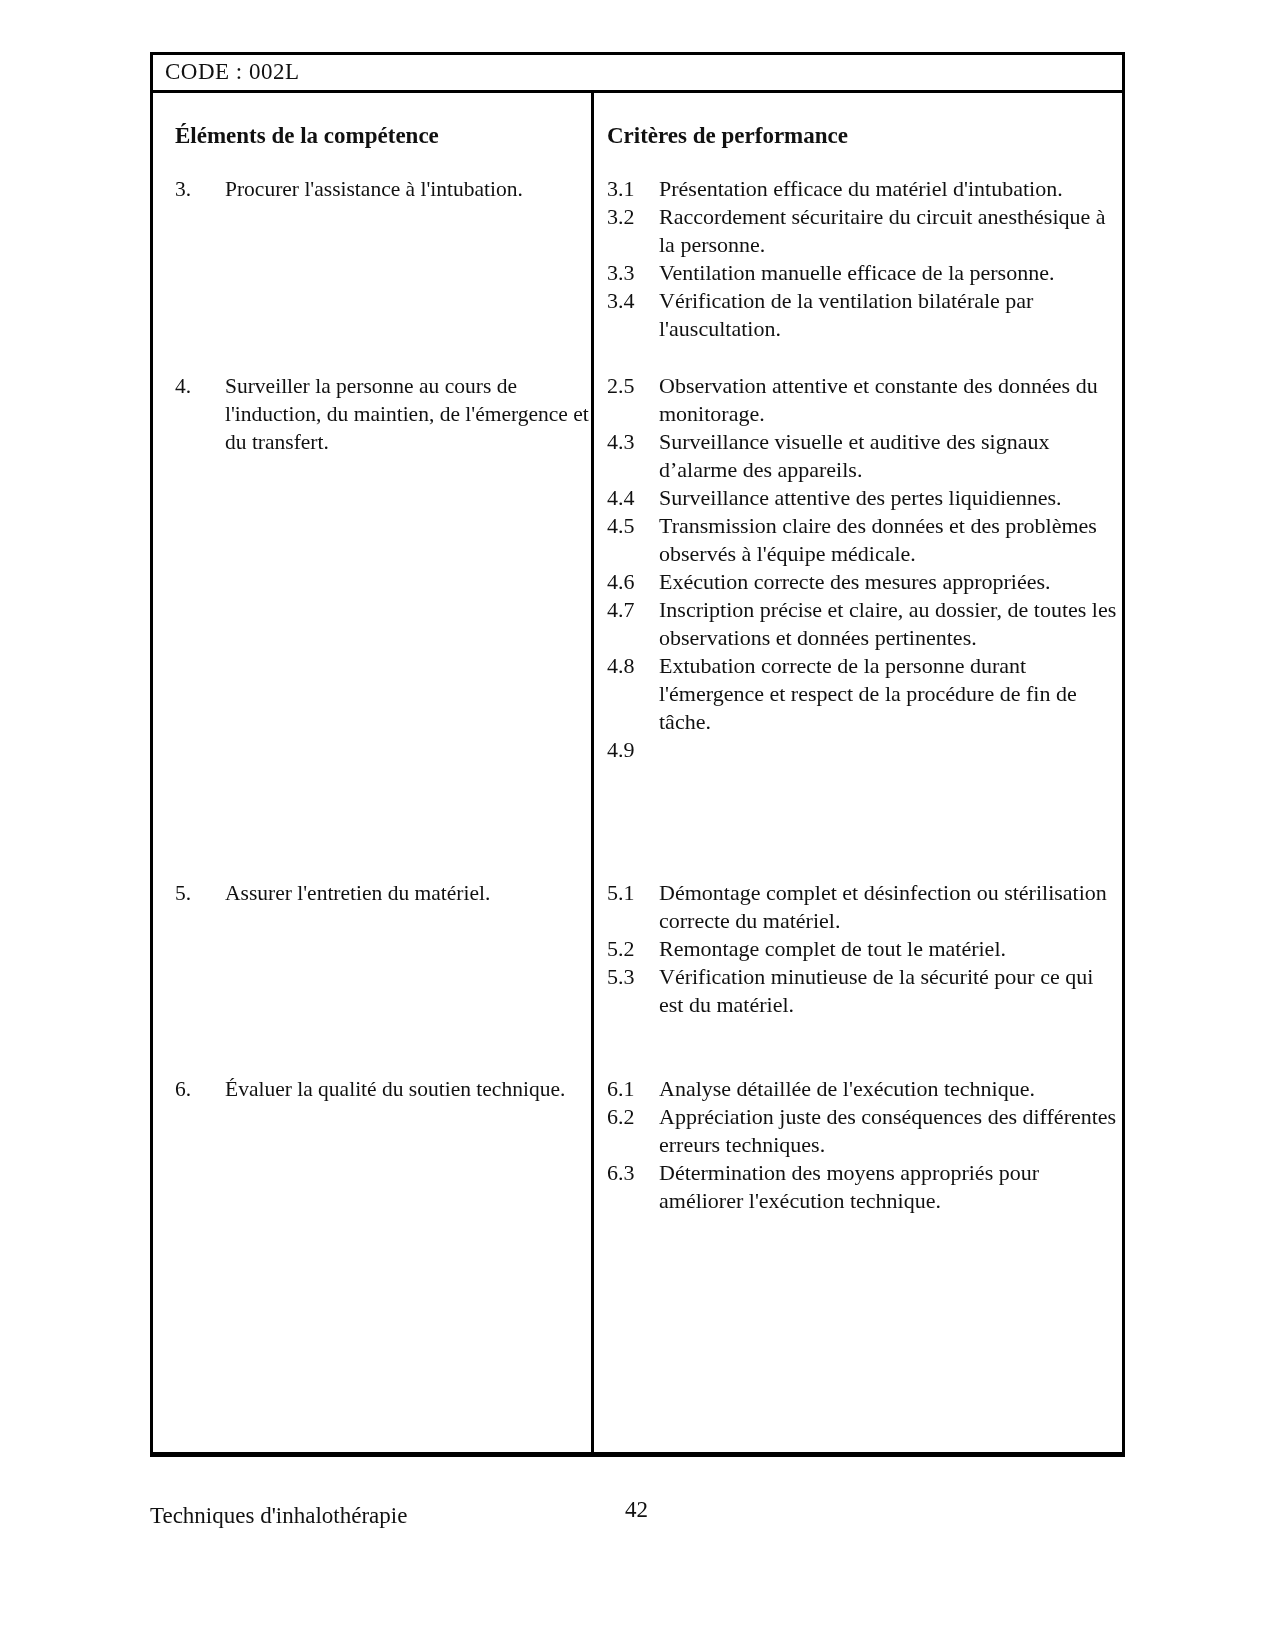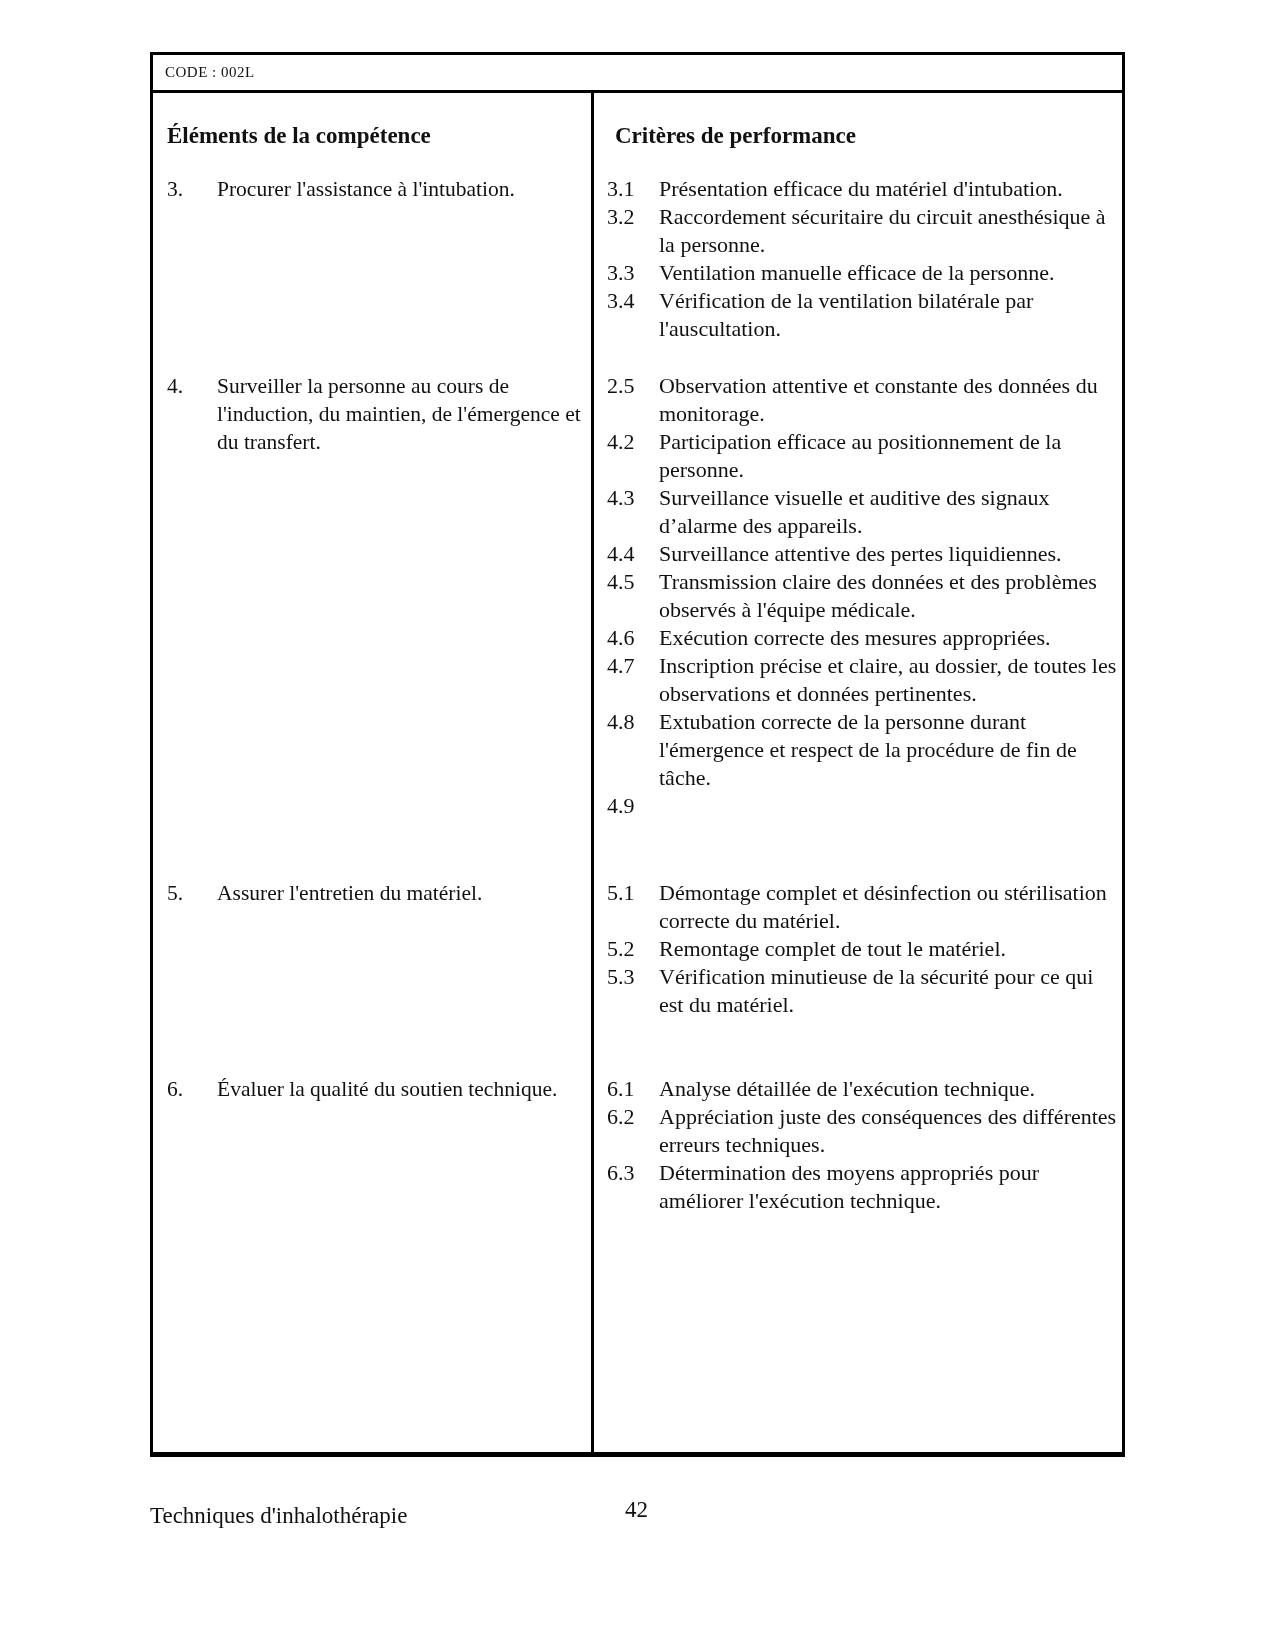--- a/index.html
+++ b/index.html
@@ -1,25 +1,25 @@
 <!DOCTYPE html>
 <html><head>
 <meta charset="utf-8">
 <style>
   html, body { margin: 0; padding: 0; background: #ffffff; }
   body { width: 1275px; height: 1650px; position: relative; font-family: "Liberation Serif", "DejaVu Serif", serif; color: #111; }
   .table-box { position: absolute; left: 150px; top: 52px; width: 975px; height: 1405px; border: 3px solid #000; border-bottom-width: 5px; box-sizing: border-box; }
-  .code-row { position: absolute; left: 0; top: 0; right: 0; height: 38px; border-bottom: 3px solid #000; box-sizing: border-box; padding-left: 12px; font-size: 15px; line-height: 34px; letter-spacing: 0.5px; }
+  .code-row { position: absolute; left: 0; top: 0; right: 0; height: 38px; border-bottom: 3px solid #000; box-sizing: border-box; padding-left: 12px; font-size: 23px; line-height: 34px; letter-spacing: 0.5px; }
   .col-divider { position: absolute; left: 438px; top: 38px; bottom: 0; width: 3px; background: #000; }
   .col { position: absolute; top: 38px; bottom: 0; }
-  .col-left { left: 4px; width: 438px; }
+  .col-left { left: 12px; width: 438px; }
   .col-right { left: 441px; right: 0; }
   .col-head { position: absolute; font-weight: bold; font-size: 23px; top: 80px; }
   .col-left .col-head { left: 10px; top: 80px; }
-  .col-right .col-head { left: 13px; top: 80px; margin-left: 8px; }
+  .col-right .col-head { left: 13px; top: 80px; }
   .element { position: absolute; left: 10px; width: 420px; font-size: 21.5px; line-height: 28px; }
   .element .num { position: absolute; left: 0; top: 0; }
   .element .txt { display: block; margin-left: 50px; }
   .crit-group { position: absolute; left: 13px; width: 510px; font-size: 22px; line-height: 28px; }
   .crit { position: relative; padding-left: 52px; }
   .crit .num { position: absolute; left: 0; top: 0; }
   .footer-left { position: absolute; left: 150px; top: 1503px; font-size: 23px; }
   .footer-page { position: absolute; left: 625px; top: 1497px; font-size: 23px; }
 </style>
 </head>
@@ -55,21 +55,20 @@
 
     <div class="crit-group" style="top:82px;">
       <div class="crit"><span class="num">3.1</span><span>Présentation efficace du matériel d'intubation.</span></div>
       <div class="crit"><span class="num">3.2</span><span>Raccordement sécuritaire du circuit anesthésique à la personne.</span></div>
       <div class="crit"><span class="num">3.3</span><span>Ventilation manuelle efficace de la personne.</span></div>
       <div class="crit"><span class="num">3.4</span><span>Vérification de la ventilation bilatérale par l'auscultation.</span></div>
     </div>
 
     <div class="crit-group" style="top:279px;">
       <div class="crit"><span class="num">2.5</span><span>Observation attentive et constante des données du monitorage.</span></div>
-      <div class="crit"><span class="num">4.2</span><span>Participation efficace au positionnement de la personne.</span></div>
       <div class="crit"><span class="num">4.3</span><span>Surveillance visuelle et auditive des signaux d’alarme des appareils.</span></div>
       <div class="crit"><span class="num">4.4</span><span>Surveillance attentive des pertes liquidiennes.</span></div>
       <div class="crit"><span class="num">4.5</span><span>Transmission claire des données et des problèmes observés à l'équipe médicale.</span></div>
       <div class="crit"><span class="num">4.6</span><span>Exécution correcte des mesures appropriées.</span></div>
       <div class="crit"><span class="num">4.7</span><span>Inscription précise et claire, au dossier, de toutes les observations et données pertinentes.</span></div>
       <div class="crit"><span class="num">4.8</span><span>Extubation correcte de la personne durant l'émergence et respect de la procédure de fin de tâche.</span></div>
       <div class="crit"><span class="num">4.9</span></div>
     </div>
 
     <div class="crit-group" style="top:786px;">

